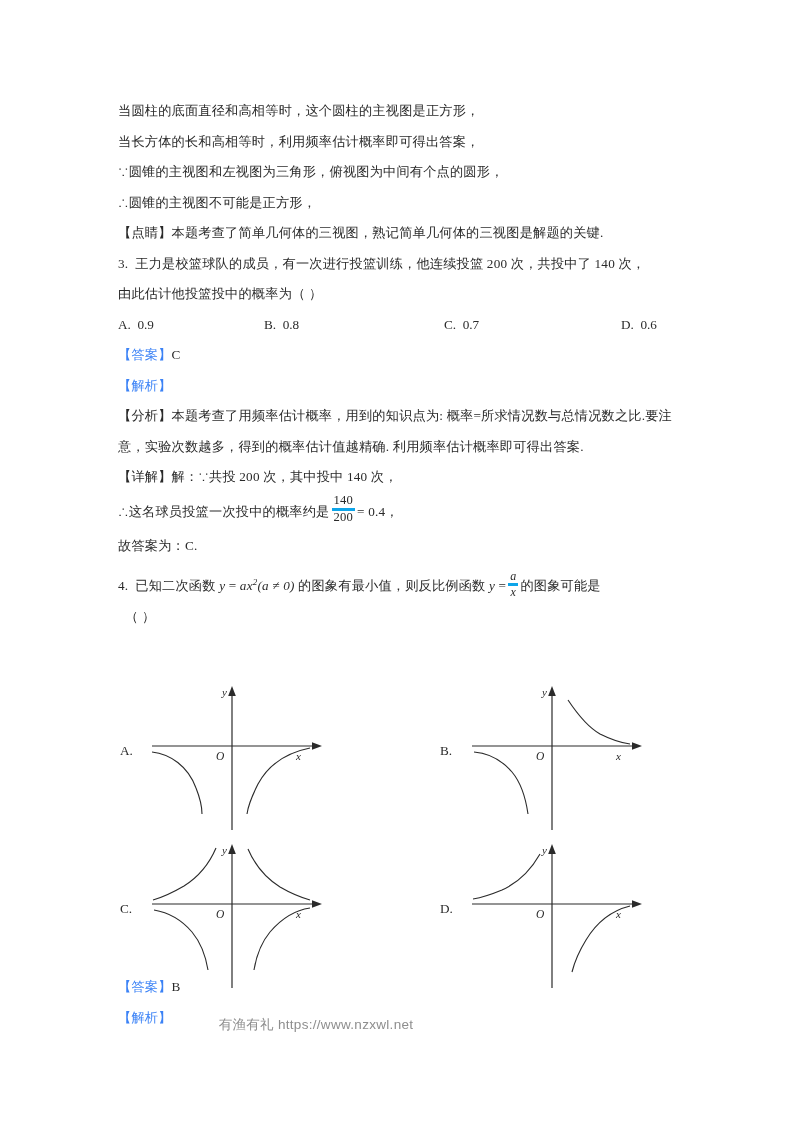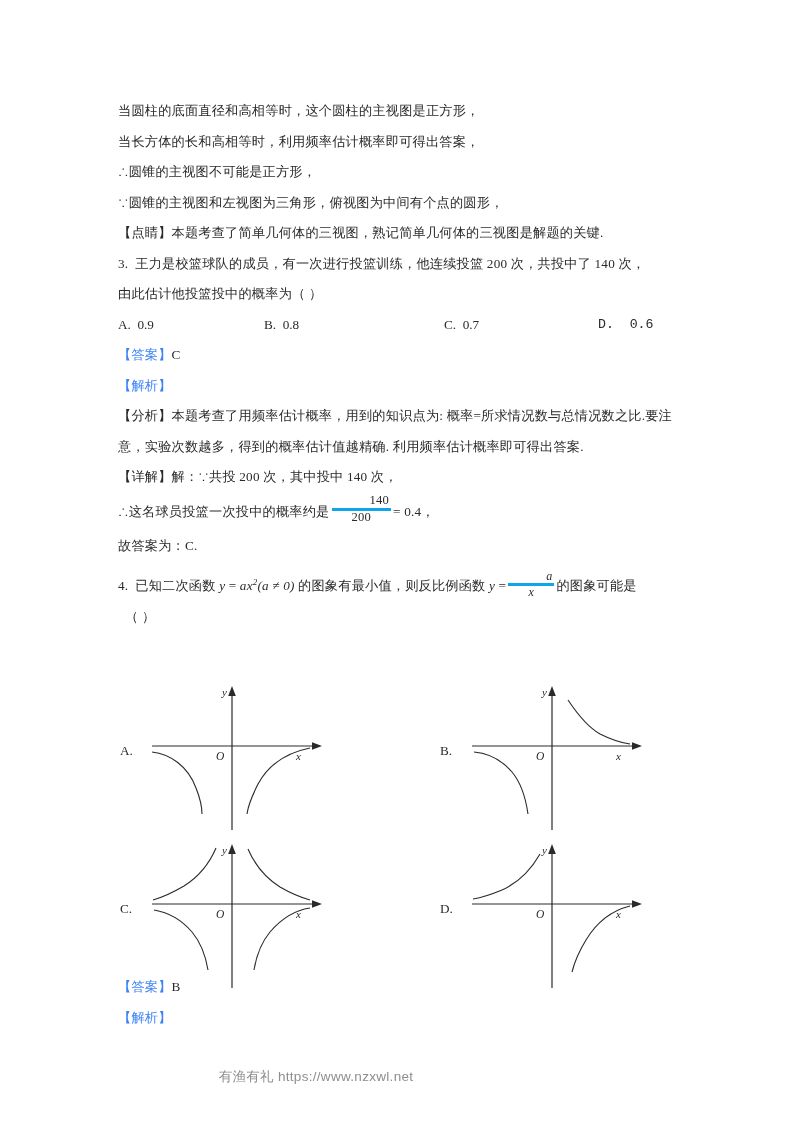--- a/index.html
+++ b/index.html
@@ -71,21 +71,20 @@
     text-align: center;
     font-size: 12.6px;
     line-height: 1.08;
     margin: 0 2px;
     position: relative;
     top: -0.25em;
   }
   .frac .num {
     display: block;
     padding: 0 2px;
-    margin-left: 36px;
   }
   .frac .den {
     display: block;
     border-top: 3px solid #0ea5e9;
     padding: 0 2px;
   }
   .frac.small {
     font-size: 12px;
   }
   .frac.ital .num, .frac.ital .den {
@@ -124,21 +123,21 @@
   svg text {
     font-family: "Liberation Serif", serif;
     font-style: italic;
     fill: #2a2a2a;
   }
 
   
   .watermark {
     position: absolute;
     left: 0;
-    top: 1068px;
+    top: 1016px;
     width: 632px;
     text-align: center;
     font-size: 13.5px;
     color: #8e8e8e;
     font-family: "Liberation Sans", sans-serif;
     letter-spacing: 0.3px;
   }
   .wm-cn {
     font-family: "Liberation Serif", serif;
   }
@@ -151,43 +150,43 @@
 </style>
 </head>
 <body>
 
 <div class="page">
 
   <div class="content">
 
     <div class="line">当圆柱的底面直径和高相等时，这个圆柱的主视图是正方形，</div>
     <div class="line">当长方体的长和高相等时，利用频率估计概率即可得出答案，</div>
+    <div class="line">∵圆锥的主视图和左视图为三角形，俯视图为中间有个点的圆形，</div>
     <div class="line">∴圆锥的主视图不可能是正方形，</div>
-    <div class="line">∵圆锥的主视图和左视图为三角形，俯视图为中间有个点的圆形，</div>
 
     <div class="line">
       <span>【点睛】</span><span>本题考查了简单几何体的三视图，熟记简单几何体的三视图是解题的关键.</span>
     </div>
 
     <div class="line">
       <span class="q-label">3.</span>&nbsp;&nbsp;<span>王力是校篮球队的成员，有一次进行投篮训练，他连续投篮 200 次，共投中了 140 次，</span>
     </div>
     <div class="line">由此估计他投篮投中的概率为（      ）</div>
 
     <div class="opts-row">
       <span class="opt" style="left:0px;">
         <span>A.</span>&nbsp;&nbsp;<span>0.9</span>
       </span>
       <span class="opt" style="left:146px;">
         <span>B.</span>&nbsp;&nbsp;<span>0.8</span>
       </span>
       <span class="opt" style="left:326px;">
         <span>C.</span>&nbsp;&nbsp;<span>0.7</span>
       </span>
-      <span class="opt" style="left:480px;font-family:Liberation Mono, monospace;">
+      <span class="opt" style="left:503px;">
         <span>D.</span>&nbsp;&nbsp;<span>0.6</span>
       </span>
     </div>
 
     <div class="line">
       <span class="blue">【答案】</span><span>C</span>
     </div>
     <div class="line blue">【解析】</div>
 
     <div class="line wrap">

